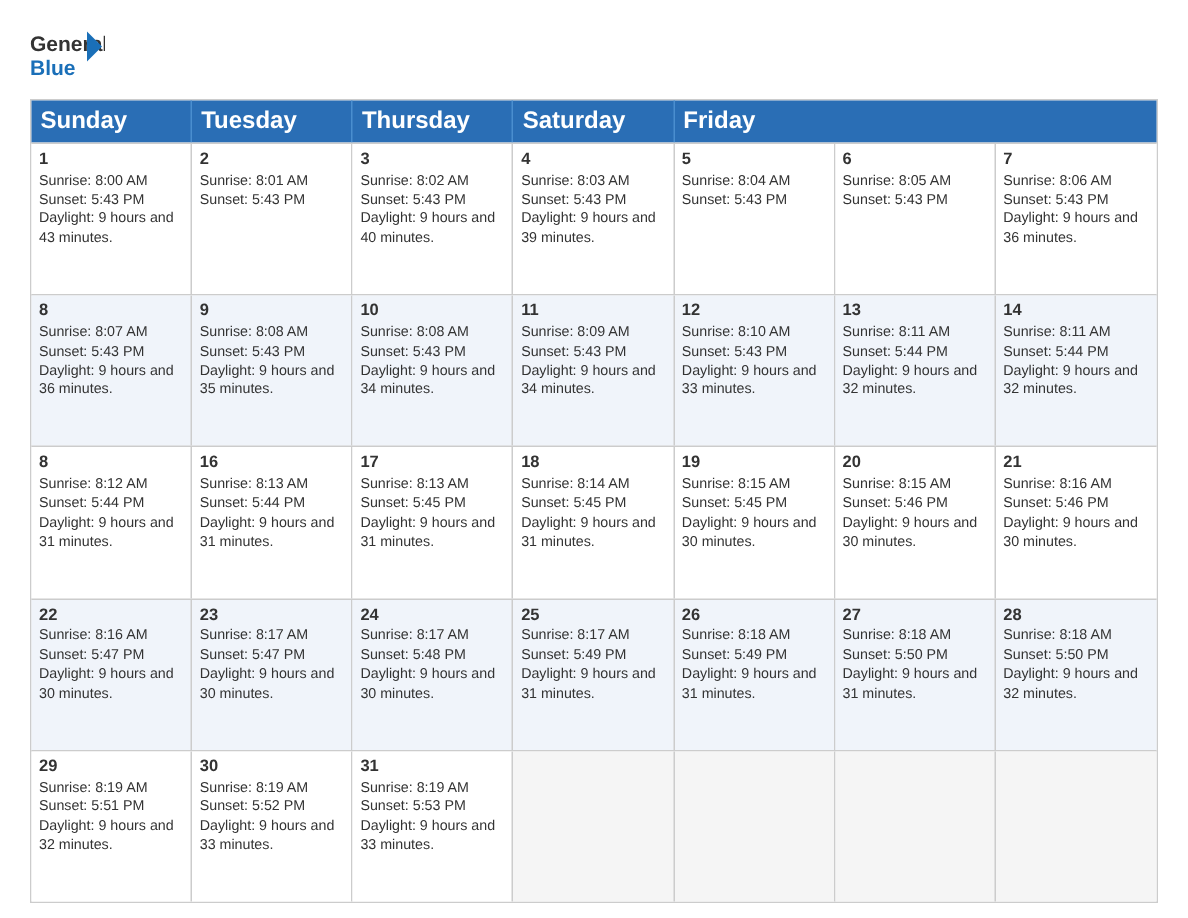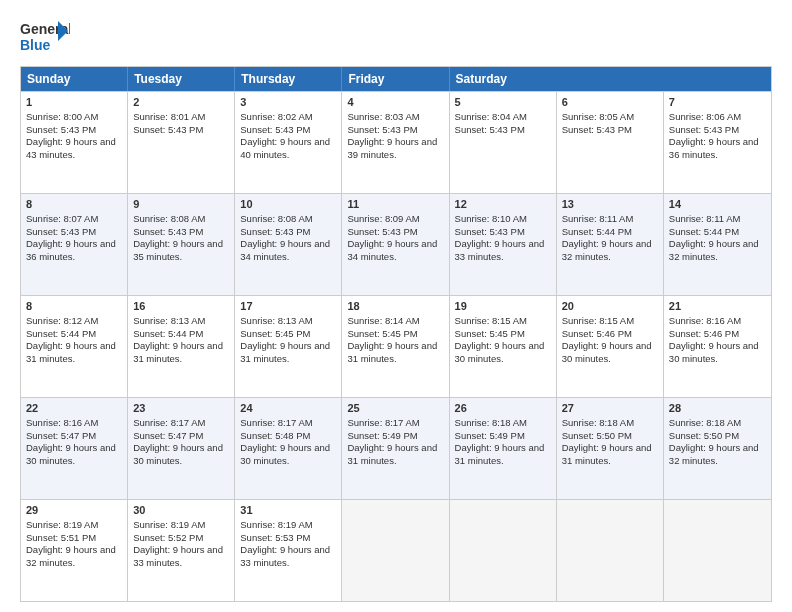--- a/index.html
+++ b/index.html
@@ -48,21 +48,21 @@
       flex-direction: column;
       border: 1px solid #ccc;
     }
     .cal-header {
       display: grid;
       grid-template-columns: repeat(7, 1fr);
       background: #2a6eb5;
     }
     .cal-header-cell {
       color: #fff;
-      font-size: 12px;
+      font-size: 16px;
       font-weight: bold;
       padding: 5px 6px;
       border-right: 1px solid #4a8ecf;
     }
     .cal-header-cell:last-child { border-right: none; }
     .cal-body {
       flex: 1;
       display: flex;
       flex-direction: column;
     }
@@ -109,22 +109,22 @@
       <div class="main-title"></div>
       <div class="subtitle"></div>
     </div>
   </div>
 
   <div class="calendar">
     <div class="cal-header">
     <div class="cal-header-cell">Sunday</div>
         <div class="cal-header-cell">Tuesday</div>
         <div class="cal-header-cell">Thursday</div>
+        <div class="cal-header-cell">Saturday</div>
         <div class="cal-header-cell">Friday</div>
-        <div class="cal-header-cell">Saturday</div>
       </div>
     <div class="cal-body">
     <div class="cal-row">
           <div class="cal-cell"><span class="day-num">1</span><span>Sunrise: 8:00 AM</span><br><span>Sunset: 5:43 PM</span><br><span>Daylight: 9 hours and 43 minutes.</span></div>
           <div class="cal-cell"><span class="day-num">2</span><span>Sunrise: 8:01 AM</span><br><span>Sunset: 5:43 PM</span><br></div>
           <div class="cal-cell"><span class="day-num">3</span><span>Sunrise: 8:02 AM</span><br><span>Sunset: 5:43 PM</span><br><span>Daylight: 9 hours and 40 minutes.</span></div>
           <div class="cal-cell"><span class="day-num">4</span><span>Sunrise: 8:03 AM</span><br><span>Sunset: 5:43 PM</span><br><span>Daylight: 9 hours and 39 minutes.</span></div>
           <div class="cal-cell"><span class="day-num">5</span><span>Sunrise: 8:04 AM</span><br><span>Sunset: 5:43 PM</span><br></div>
           <div class="cal-cell"><span class="day-num">6</span><span>Sunrise: 8:05 AM</span><br><span>Sunset: 5:43 PM</span><br></div>
           <div class="cal-cell"><span class="day-num">7</span><span>Sunrise: 8:06 AM</span><br><span>Sunset: 5:43 PM</span><br><span>Daylight: 9 hours and 36 minutes.</span></div>

